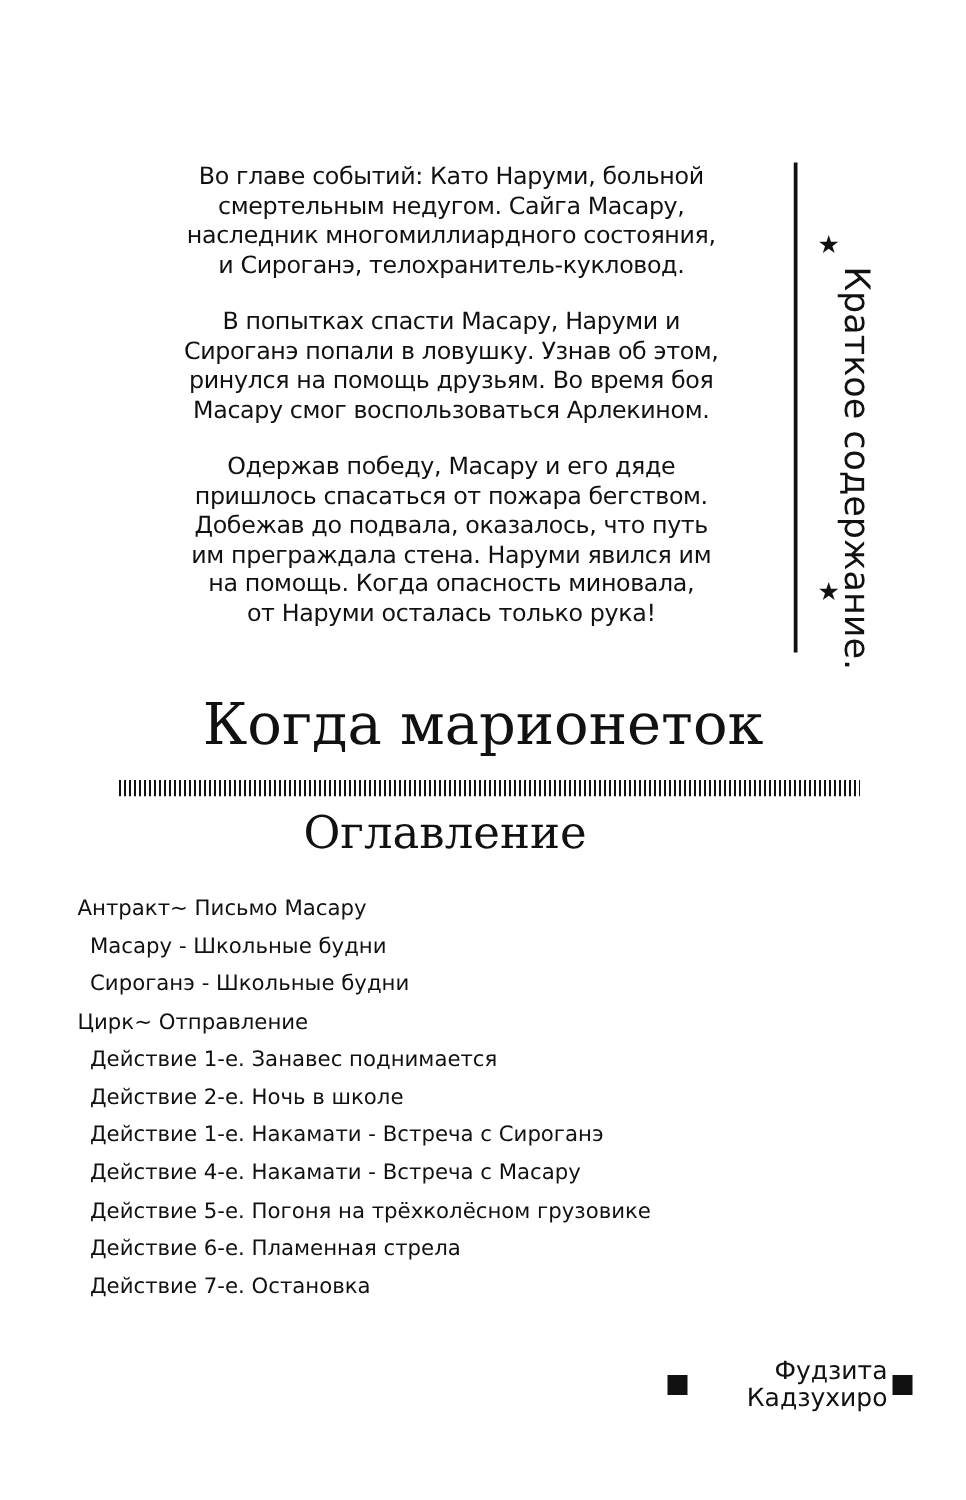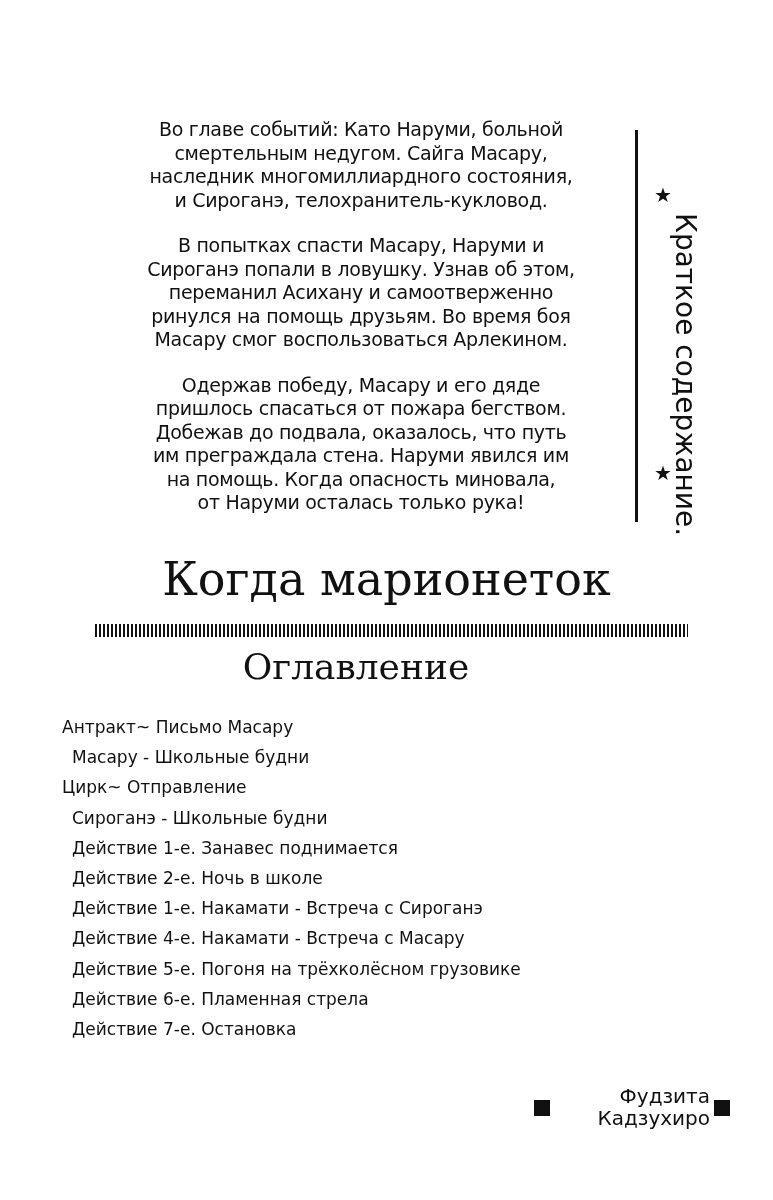--- a/index.html
+++ b/index.html
@@ -1,17 +1,17 @@
 <!DOCTYPE html>
 <html><head>
 <meta charset="utf-8">
 <style>
   html, body { margin:0; padding:0; background:#ffffff; }
   body { width:773px; height:1200px; position:relative; overflow:hidden; color:#111; font-family:"DejaVu Sans", sans-serif; }
-  .summary { position:absolute; left:100px; top:118px; width:522px; text-align:center; font-size:19px; line-height:23.5px; letter-spacing:-0.3px; }
+  .summary { position:absolute; left:100px; top:130px; width:522px; text-align:center; font-size:19px; line-height:23.5px; letter-spacing:-0.3px; }
   .summary p { margin:0 0 22px 0; }
   .summary p span { display:block; white-space:nowrap; }
   .vline { position:absolute; left:635px; top:130px; width:3px; height:392px; background:#111; }
   .side { position:absolute; left:648px; top:185px; width:80px; height:300px; }
   .side .star { position:absolute; left:6px; font-size:20px; line-height:20px; }
   .side .star.top { top:0px; }
   .side .star.bot { top:278px; }
   .side .vtext { position:absolute; left:22px; top:28px; writing-mode:vertical-rl; font-size:28px; line-height:30px; white-space:nowrap; }
   .title { position:absolute; left:0; top:552px; width:773px; text-align:center; font-size:46px; font-family:"DejaVu Serif", serif; letter-spacing:0px; }
   .divider { position:absolute; left:95px; top:624px; width:593px; height:13px;
@@ -32,21 +32,20 @@
 <div class="summary">
   <p>
     <span>Во главе событий: Като Наруми, больной</span>
     <span>смертельным недугом. Сайга Масару,</span>
     <span>наследник многомиллиардного состояния,</span>
     <span>и Сироганэ, телохранитель-кукловод.</span>
   </p>
   <p>
     <span>В попытках спасти Масару, Наруми и</span>
     <span>Сироганэ попали в ловушку. Узнав об этом,</span>
-    <span>переманил Асихану и самоотверженно</span>
     <span>ринулся на помощь друзьям. Во время боя</span>
     <span>Масару смог воспользоваться Арлекином.</span>
   </p>
   <p>
     <span>Одержав победу, Масару и его дяде</span>
     <span>пришлось спасаться от пожара бегством.</span>
     <span>Добежав до подвала, оказалось, что путь</span>
     <span>им преграждала стена. Наруми явился им</span>
     <span>на помощь. Когда опасность миновала,</span>
     <span>от Наруми осталась только рука!</span>
@@ -63,22 +62,22 @@
 
 <div class="title">Когда марионеток</div>
 
 <div class="divider"></div>
 
 <div class="toc-title">Оглавление</div>
 
 <div class="toc">
   <span class="item">Антракт~ Письмо Масару</span>
   <span class="item indent">Масару - Школьные будни</span>
+  <span class="item indent">Сироганэ - Школьные будни</span>
   <span class="item">Цирк~ Отправление</span>
-  <span class="item indent">Сироганэ - Школьные будни</span>
   <span class="item indent">Действие 1-е. Занавес поднимается</span>
   <span class="item indent">Действие 2-е. Ночь в школе</span>
   <span class="item indent">Действие 1-е. Накамати - Встреча с Сироганэ</span>
   <span class="item indent">Действие 4-е. Накамати - Встреча с Масару</span>
   <span class="item indent">Действие 5-е. Погоня на трёхколёсном грузовике</span>
   <span class="item indent">Действие 6-е. Пламенная стрела</span>
   <span class="item indent">Действие 7-е. Остановка</span>
 </div>
 
 <div class="author">

